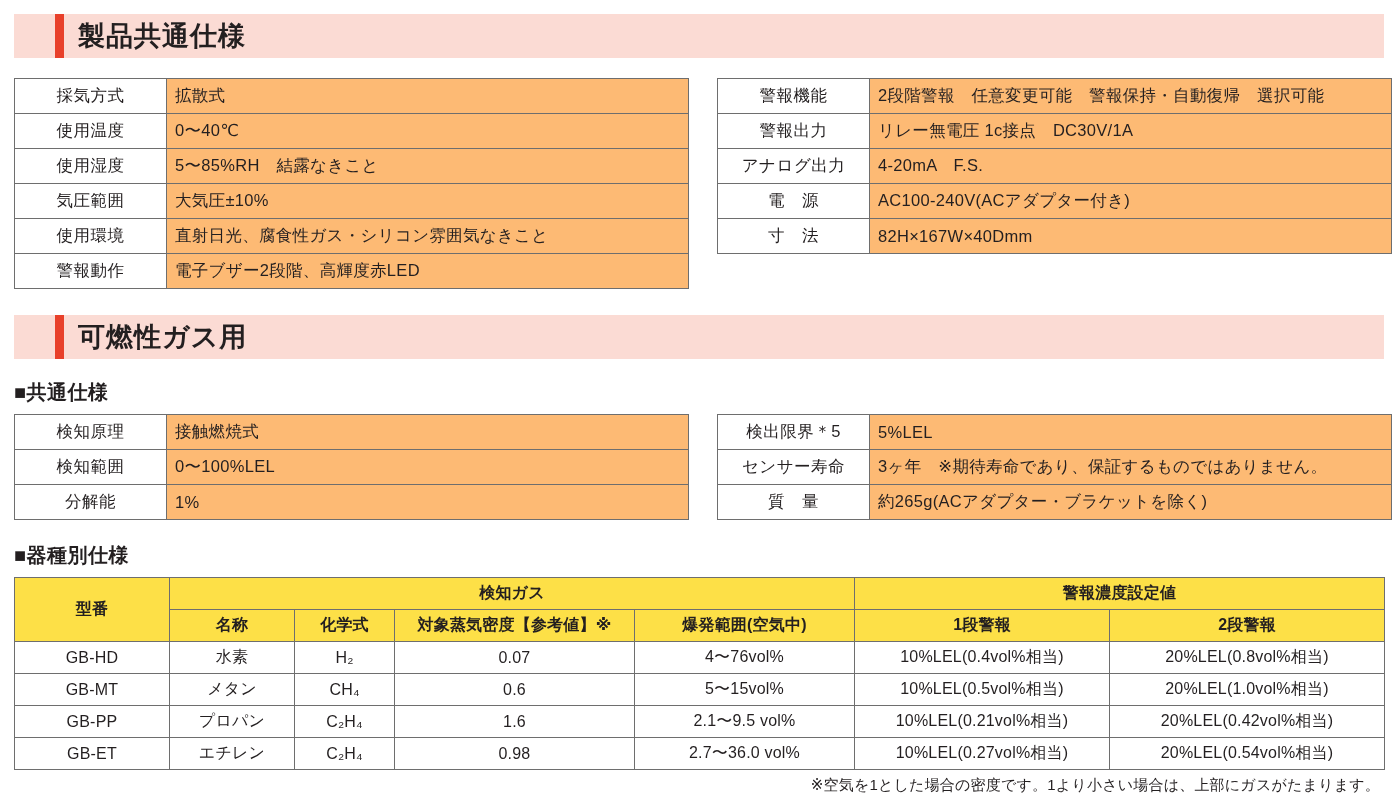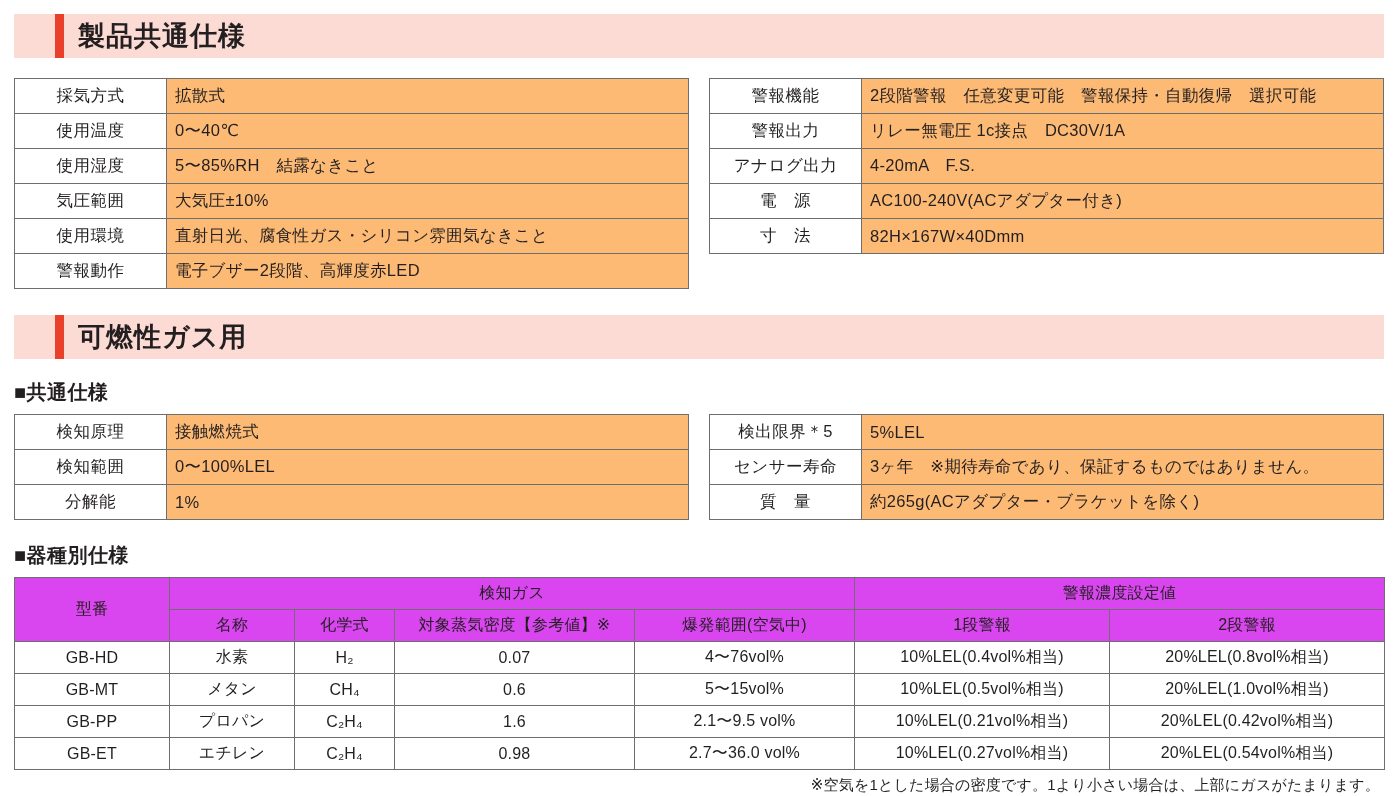--- a/index.html
+++ b/index.html
@@ -66,21 +66,21 @@
     letter-spacing: 0.5px;
   }
   .spec-table td.value {
     text-align: left;
     letter-spacing: 0.3px;
   }
 
   
   .two-col {
     display: flex;
-    gap: 20px;
+    gap: 28px;
     margin: 0 14px;
   }
   .col-left, .col-right {
     flex: 0 0 auto;
   }
 
   
   #table-common-left { width: 674px; }
   #table-common-left col.c1 { width: 152px; }
   #table-common-left col.c2 { width: 522px; }
@@ -114,21 +114,22 @@
     border: 1px solid #6e6e6e;
     font-size: 16px;
     text-align: center;
     vertical-align: middle;
     height: 29px;
     padding: 1px 2px;
     font-weight: normal;
     letter-spacing: 0.2px;
   }
   #table-models .hdr {
-    background: #d946ef;
+    background: #fde047;
+    font-weight: bold;
   }
   #table-models col.m0 { width: 155px; }
   #table-models col.m1 { width: 125px; }
   #table-models col.m2 { width: 100px; }
   #table-models col.m3 { width: 240px; }
   #table-models col.m4 { width: 220px; }
   #table-models col.m5 { width: 255px; }
   #table-models col.m6 { width: 275px; }
 
   .note {

